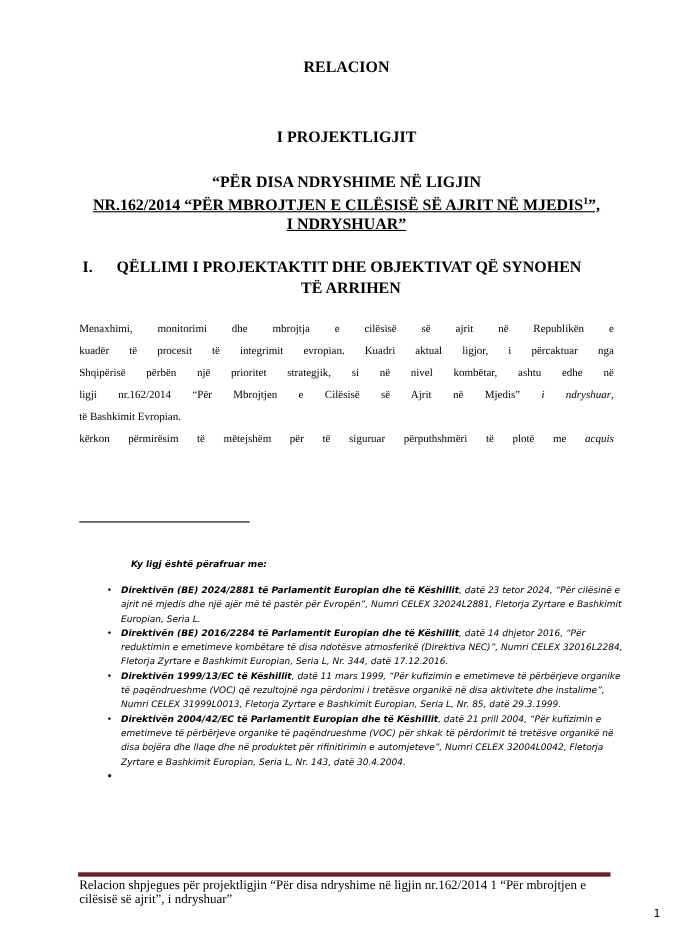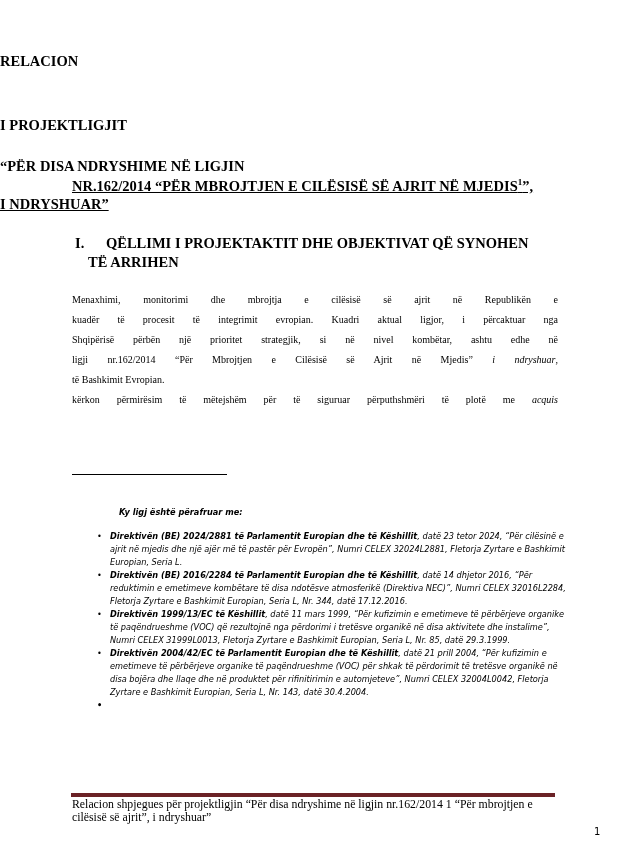--- a/index.html
+++ b/index.html
@@ -1,31 +1,31 @@
 <!DOCTYPE html>
 <html><head>
   <meta charset="utf-8">
   <style>
     html, body { margin: 0; padding: 0; background: #ffffff; }
     body { width: 630px; height: 849px; position: relative; overflow: hidden; color: #000; }
     .serif { font-family: "Liberation Serif", "DejaVu Serif", serif; }
     .sans { font-family: "DejaVu Sans", "Liberation Sans", sans-serif; margin-left: 47px; }
 
-    .title { position: absolute; left: 0; width: 630px; font-weight: bold; font-size: 14.5px; }
+    .title { position: absolute; left: 0; width: 630px; text-align: center; font-weight: bold; font-size: 14.5px; }
     #t-relacion { top: 53px; }
     #t-projekt { top: 117px; }
     #t-per { top: 158px; }
     #t-nr { top: 177px; text-decoration: underline; left: 72px; width: 486px; }
     #t-nr sup { font-size: 9px; }
     #t-indr { top: 196px; text-decoration: underline; }
 
     .section { position: absolute; top: 235px; left: 72px; width: 486px; font-weight: bold; font-size: 14.5px; }
     .section .num { position: absolute; left: 3px; top: 0; }
     .section .l1 { position: absolute; left: 34px; top: 0; white-space: nowrap; }
-    .section .l2 { position: absolute; left: 16px; width: 486px; top: 19px; text-align: left; }
+    .section .l2 { position: absolute; left: 4px; width: 486px; top: 19px; text-align: center; }
 
     .para { position: absolute; top: 290px; left: 72px; width: 486px; font-size: 10px; line-height: 20px; text-align: justify; }
     .para .line { display: block; text-align: justify; text-align-last: justify; white-space: nowrap; }
     .para .line.last { text-align-last: left; }
 
     .fn-rule { position: absolute; top: 474px; left: 72px; width: 155px; height: 1px; background: #000; }
 
     .fn-heading { position: absolute; top: 507px; left: 72px; font-size: 8.2px; font-weight: bold; font-style: italic; }
 
     .fn-list { position: absolute; top: 530px; left: 97px; width: 470px; margin: 0; padding: 0; list-style: none; font-size: 8.2px; line-height: 13px; font-style: italic; }

